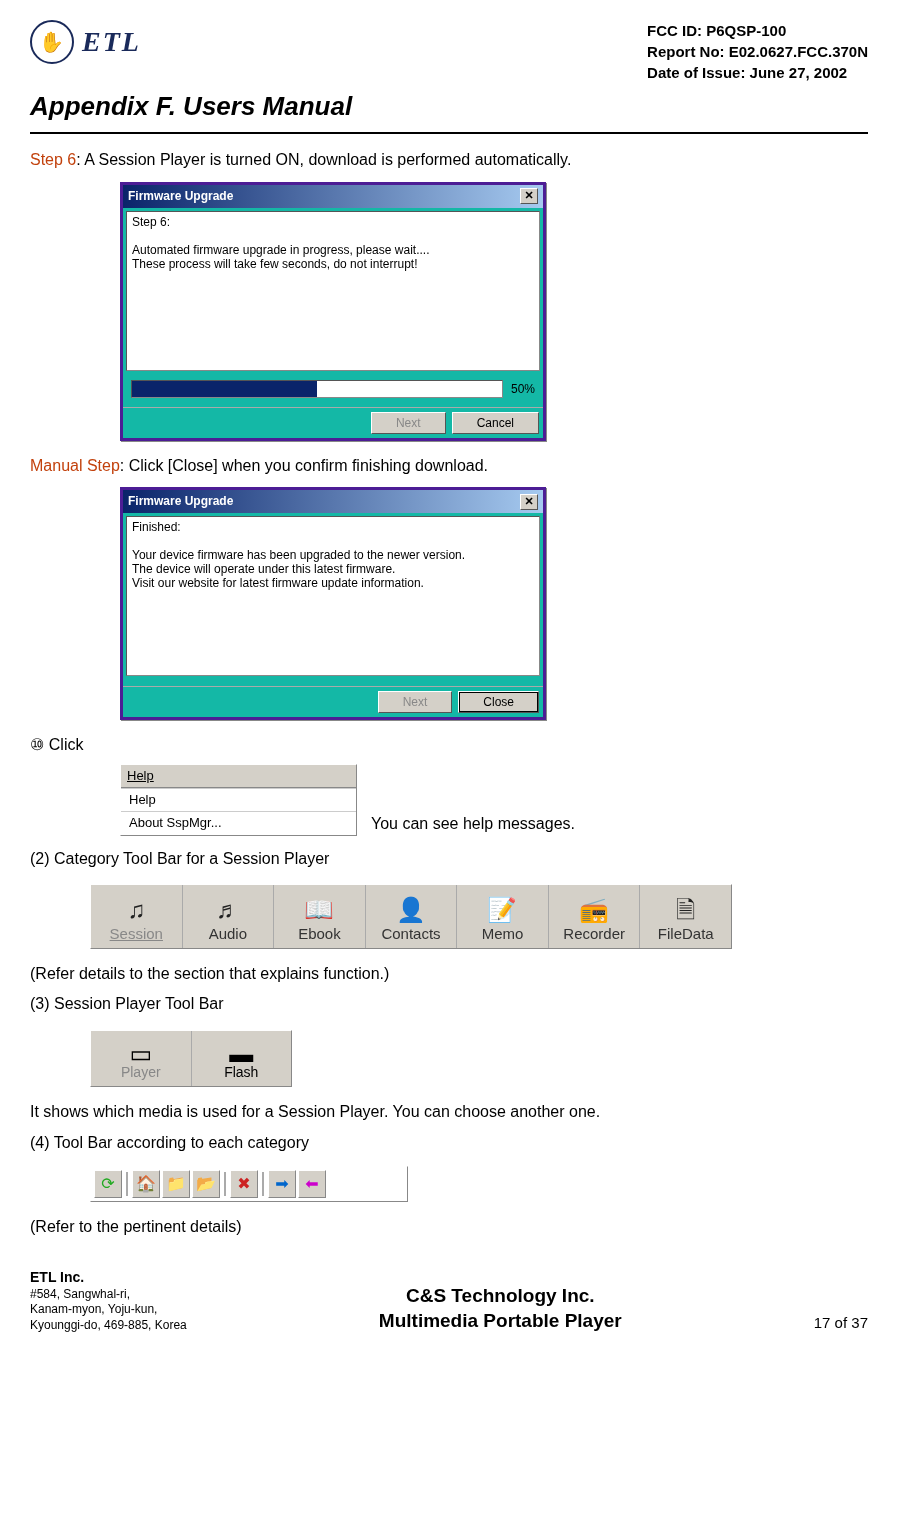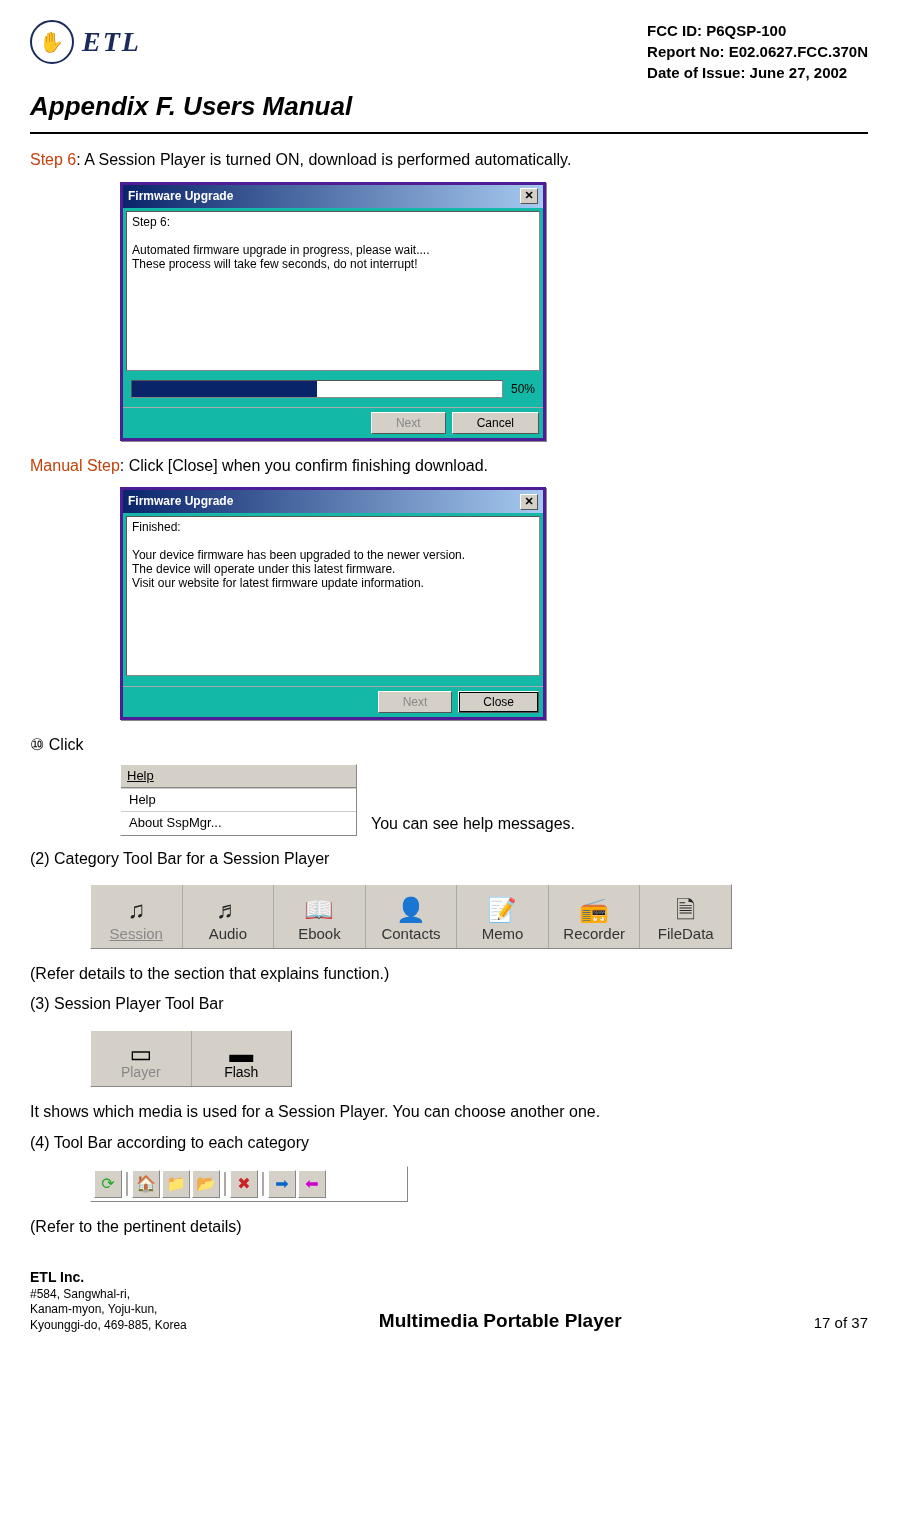--- a/index.html
+++ b/index.html
@@ -379,16 +379,17 @@
 <p class="body-text indent4">(Refer to the pertinent details)</p>
 
 <div class="footer">
   <div class="footer-left">
     <div class="footer-etl">ETL Inc.</div>
     <div>#584, Sangwhal-ri,</div>
     <div>Kanam-myon, Yoju-kun,</div>
     <div>Kyounggi-do, 469-885, Korea</div>
   </div>
   <div class="footer-center">
+    <div>C&amp;S Technology Inc.</div>
     <div>Multimedia Portable Player</div>
   </div>
   <div class="footer-right">17 of 37</div>
 </div>
 
 </body></html>

